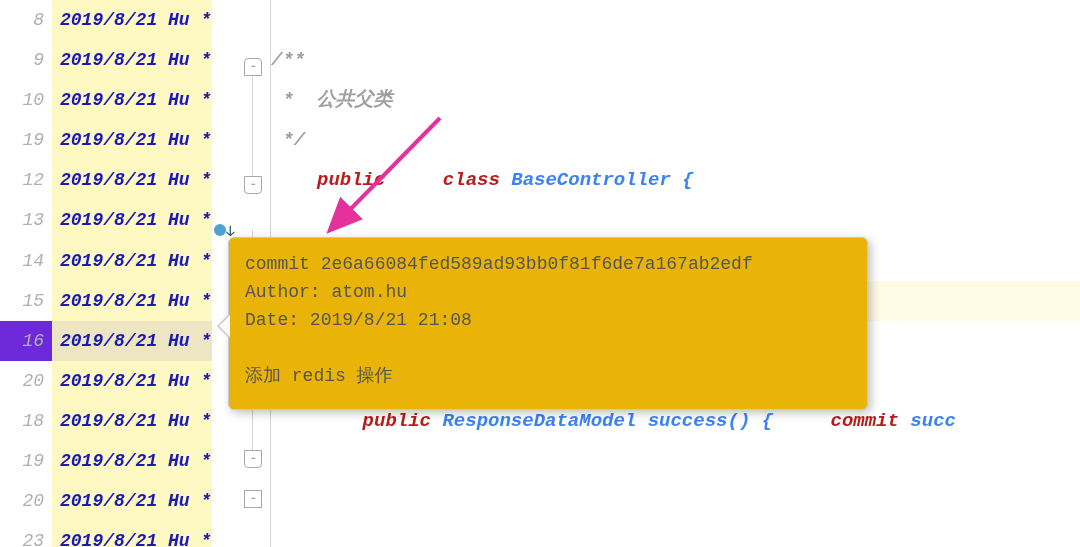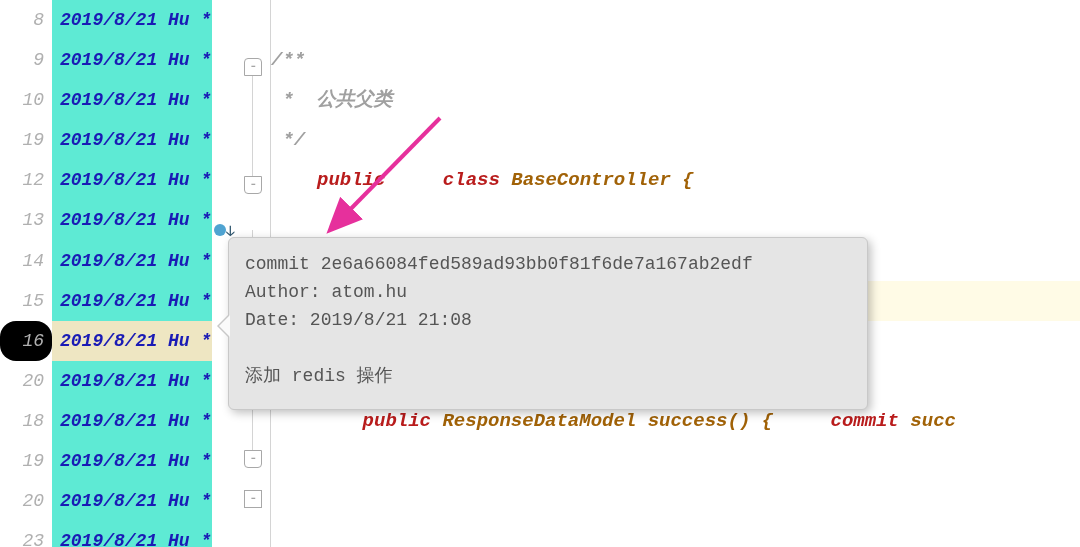--- a/index.html
+++ b/index.html
@@ -3,22 +3,22 @@
 <meta charset="utf-8">
 <style>
   html,body{margin:0;padding:0;width:1080px;height:547px;overflow:hidden;
     font-family:"JetBrains Mono","Consolas","Courier New",monospace;
     font-size:18px;background:#fff;}
   .editor{position:relative;display:flex;width:100%;height:100%;}
   .gutter{position:relative;background:#fff;width:52px;height:100%;
     text-align:right;flex:none;}
   .gutter .ln{height:40.1px;line-height:40.1px;padding-right:8px;
     color:#b0b0b0;font-style:italic;font-family:"Consolas","Courier New",monospace;}
-  .gutter .ln.hl{background:#000000;border-radius:16px;}
-  .blame{width:160px;flex:none;background:#5eead4;}
+  .gutter .ln.hl{background:#6d28d9;}
+  .blame{width:160px;flex:none;background:#fef9c3;}
   .blame .brow{height:40.1px;line-height:40.1px;padding-left:8px;
     color:#1a1ab5;font-family:"Consolas","Courier New",monospace;
     font-weight:bold;font-style:italic;white-space:nowrap;overflow:hidden;}
   .blame .brow.hl{background:#eee6c2;}
   .gms{width:30px;flex:none;background:#fff;position:relative;}
   .gms .mark{position:absolute;left:2px;width:12px;height:12px;border-radius:50%;
     background:#4fa3d1;top:224px;}
   .gms .arrow{position:absolute;left:14px;top:222px;color:#30566e;font-size:14px;}
   .foldcol{width:28px;flex:none;background:#fff;position:relative;
     border-right:1px solid #d4d4d4;}
@@ -31,26 +31,26 @@
   .code{flex:1 1 auto;position:relative;}
   .cl{height:40.1px;line-height:40.1px;white-space:pre;
     font-family:"Consolas","Courier New",monospace;font-style:italic;
     font-weight:600;color:#7c7c7c;font-size:19px;}
   .cl.hl{background:#fffbe6;}
   .kw{color:#b91c1c;font-weight:bold;font-style:italic;margin-left:46px;}
   .cm{color:#a0a0a0;font-style:italic;}
   .doc{color:#a0a0a0;font-style:italic;font-weight:bold;}
   .doc.tag{text-decoration:underline;}
   .doc.tag.b{font-weight:bold;}
-  .plain{color:#a16207;font-style:italic;font-weight:600;}
+  .plain{color:#3b82f6;font-style:italic;font-weight:600;}
   .hlband{position:absolute;left:0;right:0;height:40.1px;background:#fffbe6;z-index:-1;}
 
   
   .tip{position:absolute;left:228px;top:237px;width:640px;height:173px;
-    background:#e5e5e5;border:1px solid #c8c8c8;border-radius:6px;
+    background:#eab308;border:1px solid #c8c8c8;border-radius:6px;
     box-shadow:3px 3px 10px rgba(0,0,0,.25);z-index:20;
     padding:12px 16px;box-sizing:border-box;
     font-family:"Consolas","Courier New",monospace;font-size:18px;color:#555;}
   .tip .tline{line-height:28px;white-space:pre;}
   .tip .msg{margin-top:28px;}
   .tip::before{content:"";position:absolute;left:-12px;top:76px;
     width:0;height:0;border-top:12px solid transparent;
     border-bottom:12px solid transparent;border-right:12px solid #c8c8c8;}
   .tip::after{content:"";position:absolute;left:-10px;top:77px;
     width:0;height:0;border-top:11px solid transparent;

